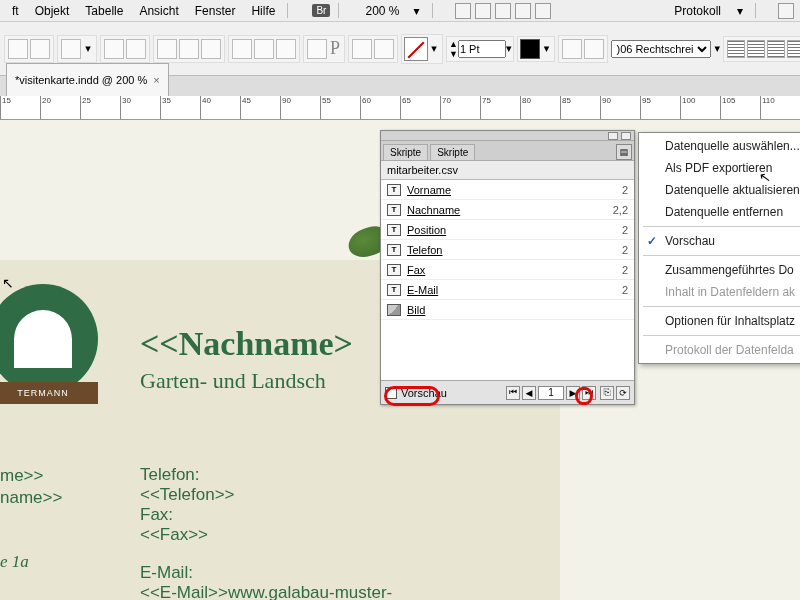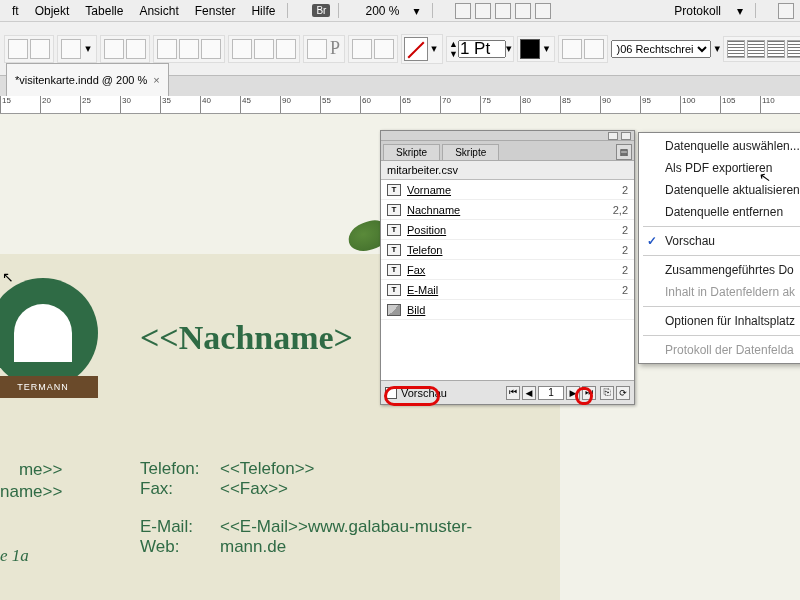--- a/index.html
+++ b/index.html
@@ -15,58 +15,58 @@
 .mini-icon { width: 16px; height: 16px; border: 1px solid #999; margin: 0 2px; background: #f4f4f4; }
 
 
 .toolbar { height: 54px; background: #f0f0f0; border-bottom: 1px solid #bbb; display: flex; align-items: center; padding: 2px 4px; gap: 3px; font-size: 11px; overflow: hidden; }
 .tool-group { display: flex; align-items: center; border: 1px solid #ddd; padding: 2px; background: #f4f4f4; }
 .tool-btn { width: 20px; height: 20px; border: 1px solid #bbb; background: #fafafa; margin: 1px; }
 .tool-dd { width: 12px; display: flex; align-items: center; justify-content: center; }
 .stroke-swatch { width: 24px; height: 24px; border: 1px solid #888; position: relative; background: #fff; }
 .stroke-swatch .diag { position: absolute; inset: 0; }
 .stroke-swatch.red .diag::after { content:""; position:absolute; left:0; right:0; top:50%; border-top:2px solid #c00; transform: rotate(-45deg); }
-.pt-input { width: 48px; height: 18px; font-size: 17px; }
+.pt-input { width: 48px; height: 18px; font-size: 11px; }
 .toolbar select { height: 18px; font-size: 11px; }
 .para-icon { width: 18px; height: 18px; border: 1px solid #aaa; background: repeating-linear-gradient(#777,#777 1px,#fff 1px,#fff 3px); margin: 1px; }
 
 
 .doctabs { height: 20px; background: #ddd; display: flex; align-items: end; font-size: 11px; }
 .doctab { background: #f6f6f6; border: 1px solid #aaa; border-bottom: none; padding: 10px 8px; margin-left: 6px; display: flex; align-items: center; gap: 6px; }
 .doctab .close { color: #666; }
 
 
-.ruler { height: 18px; background: #fff; border-bottom: 1px solid #999; position: relative; font-size: 8px; color: #444; overflow: hidden; }
+.ruler { height: 24px; background: #fff; border-bottom: 1px solid #999; position: relative; font-size: 8px; color: #444; overflow: hidden; }
 .ruler .ticks { position: absolute; inset: 0; display: flex; }
 .ruler .tick { flex: 0 0 40px; border-left: 1px solid #888; height: 100%; position: relative; }
 .ruler .tick span { position: absolute; top: 0; left: 1px; }
 
 
 .canvas { position: relative; height: 486px; background: #f2f2e9; }
 .card-bg { position: absolute; left: 0; top: 140px; width: 560px; height: 460px; background: #e8e6d2; }
 .green-leaf { position: absolute; left: 348px; top: 108px; width: 40px; height: 28px; background: radial-gradient(ellipse at 40% 40%, #5a8a3a, #3f6b2a); border-radius: 60% 40% 50% 50%; transform: rotate(-15deg); }
 .logo { position: absolute; left: -12px; top: 164px; width: 110px; height: 110px; background: #2f6b45; border-radius: 50%; display:flex; align-items:center; justify-content:center; }
 .logo::after { content:""; width: 58px; height: 58px; background: #fff; border-radius: 50% 50% 0 0; }
 .logo-banner { position:absolute; left:-12px; top:262px; width:110px; height:22px; background:#6a4a2a; color:#fff; font-size:9px; display:flex; align-items:center; justify-content:center; letter-spacing:1px; }
 .headline { position: absolute; left: 140px; top: 205px; font-size: 34px; font-weight: bold; color: #2f6b45; font-family: Georgia, serif; }
 .subline { position: absolute; left: 140px; top: 248px; font-size: 22px; color: #2f6b45; font-family: Georgia, serif; }
 
-.fields-left { position: absolute; left: 0; top: 345px; font-size: 17px; color: #2f6b45; font-family: Georgia, serif; line-height: 1.3; text-align: right; }
+.fields-left { position: absolute; left: 0; top: 345px; font-size: 17px; color: #2f6b45; font-family: Georgia, serif; line-height: 1.3; }
 .fields-mid { position: absolute; left: 140px; top: 345px; font-size: 17px; color: #2f6b45; font-family: Georgia, serif; }
-.fields-mid .row { display: flex; }
+.fields-mid .row { display: flex; flex-direction: column; }
 .fields-mid .lbl { width: 80px; }
 .fields-mid .spacer { height: 18px; }
 .fields-addr { position:absolute; left:0; top:432px; font-size:17px; color:#2f6b45; font-family:Georgia,serif;font-style:italic; }
 
 
 .panel { position: absolute; left: 380px; top: 130px; width: 255px; background: #e3e3e3; border: 1px solid #888; box-shadow: 1px 1px 3px rgba(0,0,0,0.3); font-size: 11px; }
 .panel-grip { height: 10px; background: #d3d3d3; border-bottom: 1px solid #aaa; display: flex; justify-content: flex-end; align-items: center; padding: 0 3px; gap: 3px; }
 .panel-grip .pg-btn { width: 10px; height: 8px; border: 1px solid #888; background: #eee; }
 .panel-tabs { display: flex; background: #cfcfcf; border-bottom: 1px solid #aaa; height: 20px; align-items: end; }
-.panel-tab { padding: 2px 12px; border: 1px solid #aaa; border-bottom: none; background: #d8d8d8; margin-left: 2px; font-size: 10px; }
+.panel-tab { padding: 2px 6px; border: 1px solid #aaa; border-bottom: none; background: #d8d8d8; margin-left: 2px; font-size: 10px; }
 .panel-tab.active { background: #e3e3e3; font-weight: normal; }
 .panel-tab.second { font-weight: bold; }
 .panel-menu { width: 16px; height: 16px; margin-left: auto; margin-right: 2px; border: 1px solid #888; background: #ddd; display:flex; align-items:center; justify-content:center; font-size: 9px; }
 .panel-source { padding: 3px 6px; border-bottom: 1px solid #bbb; background: #ececec; }
 .panel-list { background: #fff; }
 .panel-row { display: flex; align-items: center; padding: 3px 6px; border-bottom: 1px solid #eee; height: 20px; }
 .panel-row .ficon { width: 14px; height: 12px; border: 1px solid #555; margin-right: 6px; display:flex; align-items:center; justify-content:center; font-size:8px; font-weight:bold; background:#f4f4f4; }
 .panel-row .ficon.img { background: linear-gradient(135deg,#ccc 50%,#999 50%); }
 .panel-row .fname { flex: 1; text-decoration: underline; }
 .panel-row .fnum { width: 30px; text-align: right; color: #555; }
@@ -260,20 +260,21 @@
       </div>
     </div>
 </div>
 
 <div class="canvas">
   <div class="card-bg"></div>
   <div class="green-leaf"></div>
   <div class="logo"></div>
   <div class="logo-banner">TERMANN</div>
   <div class="headline">&lt;&lt;Nachname&gt;</div>
+  <div class="subline">Garten- und Landsch</div>
 
   <div class="fields-left">
     <div>me&gt;&gt;</div>
     <div>name&gt;&gt;</div>
   </div>
   <div class="fields-addr">e 1a</div>
 
   <div class="fields-mid">
     <div class="row">
         <div class="lbl">Telefon:</div>

